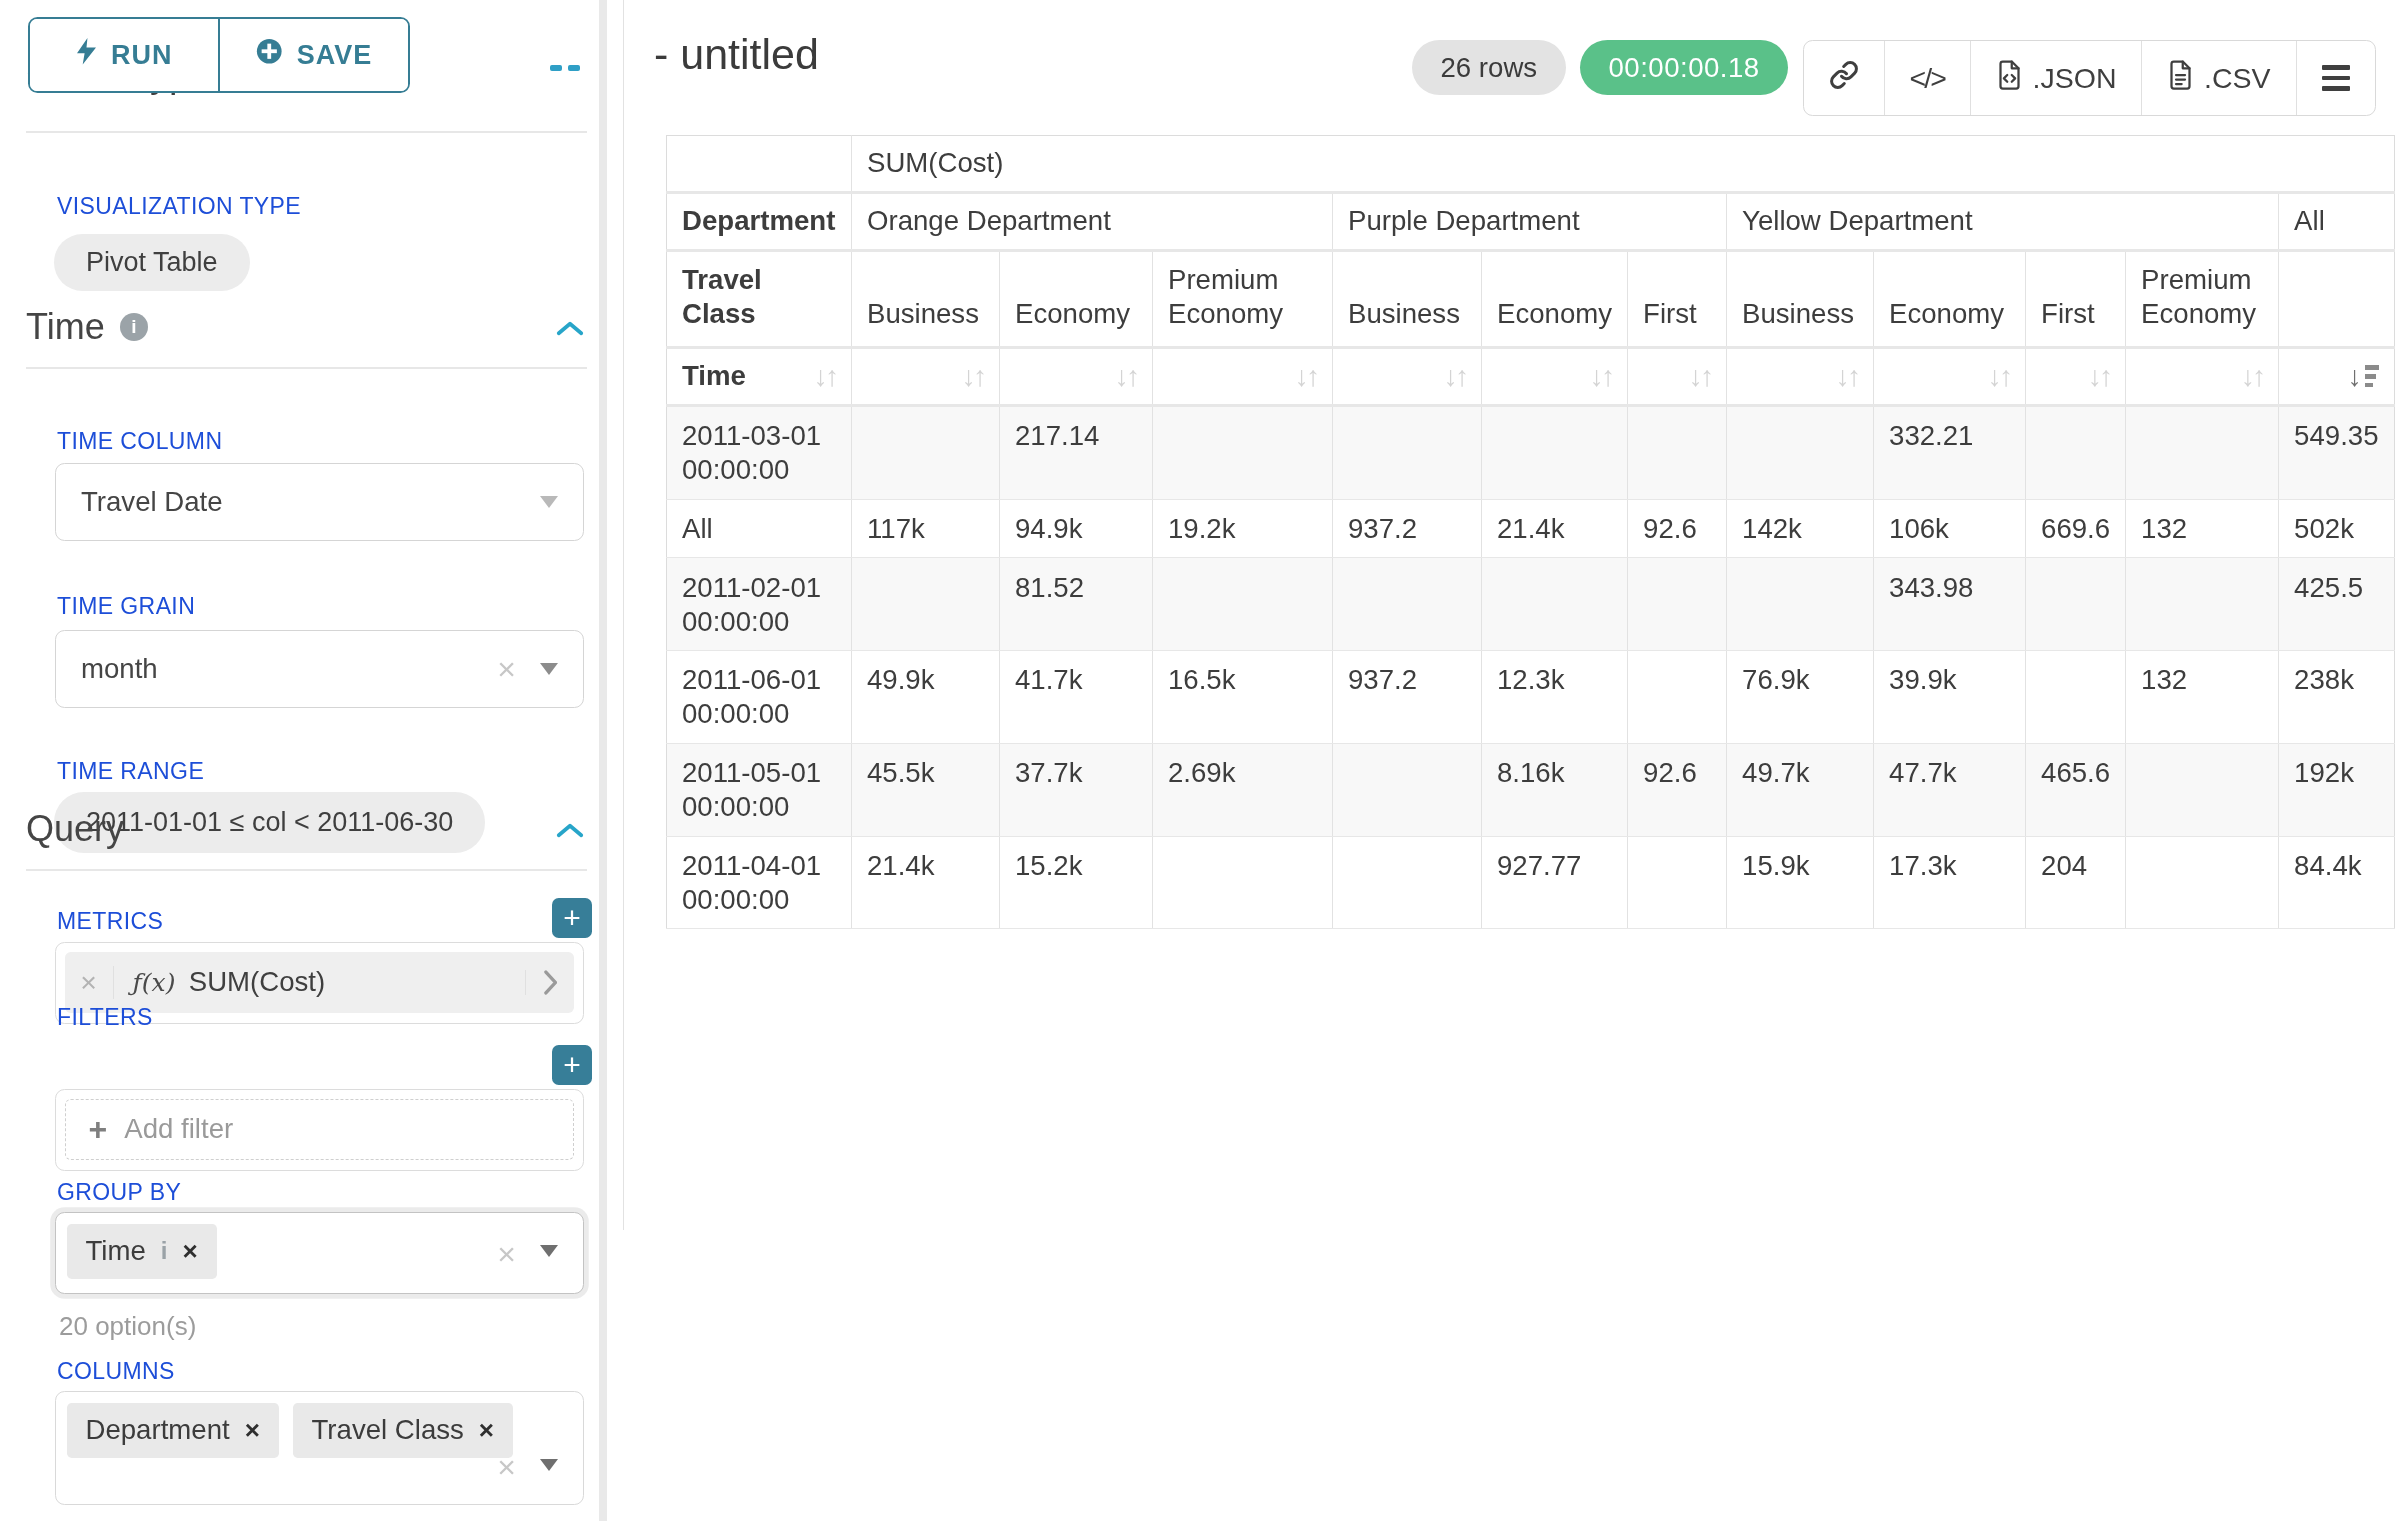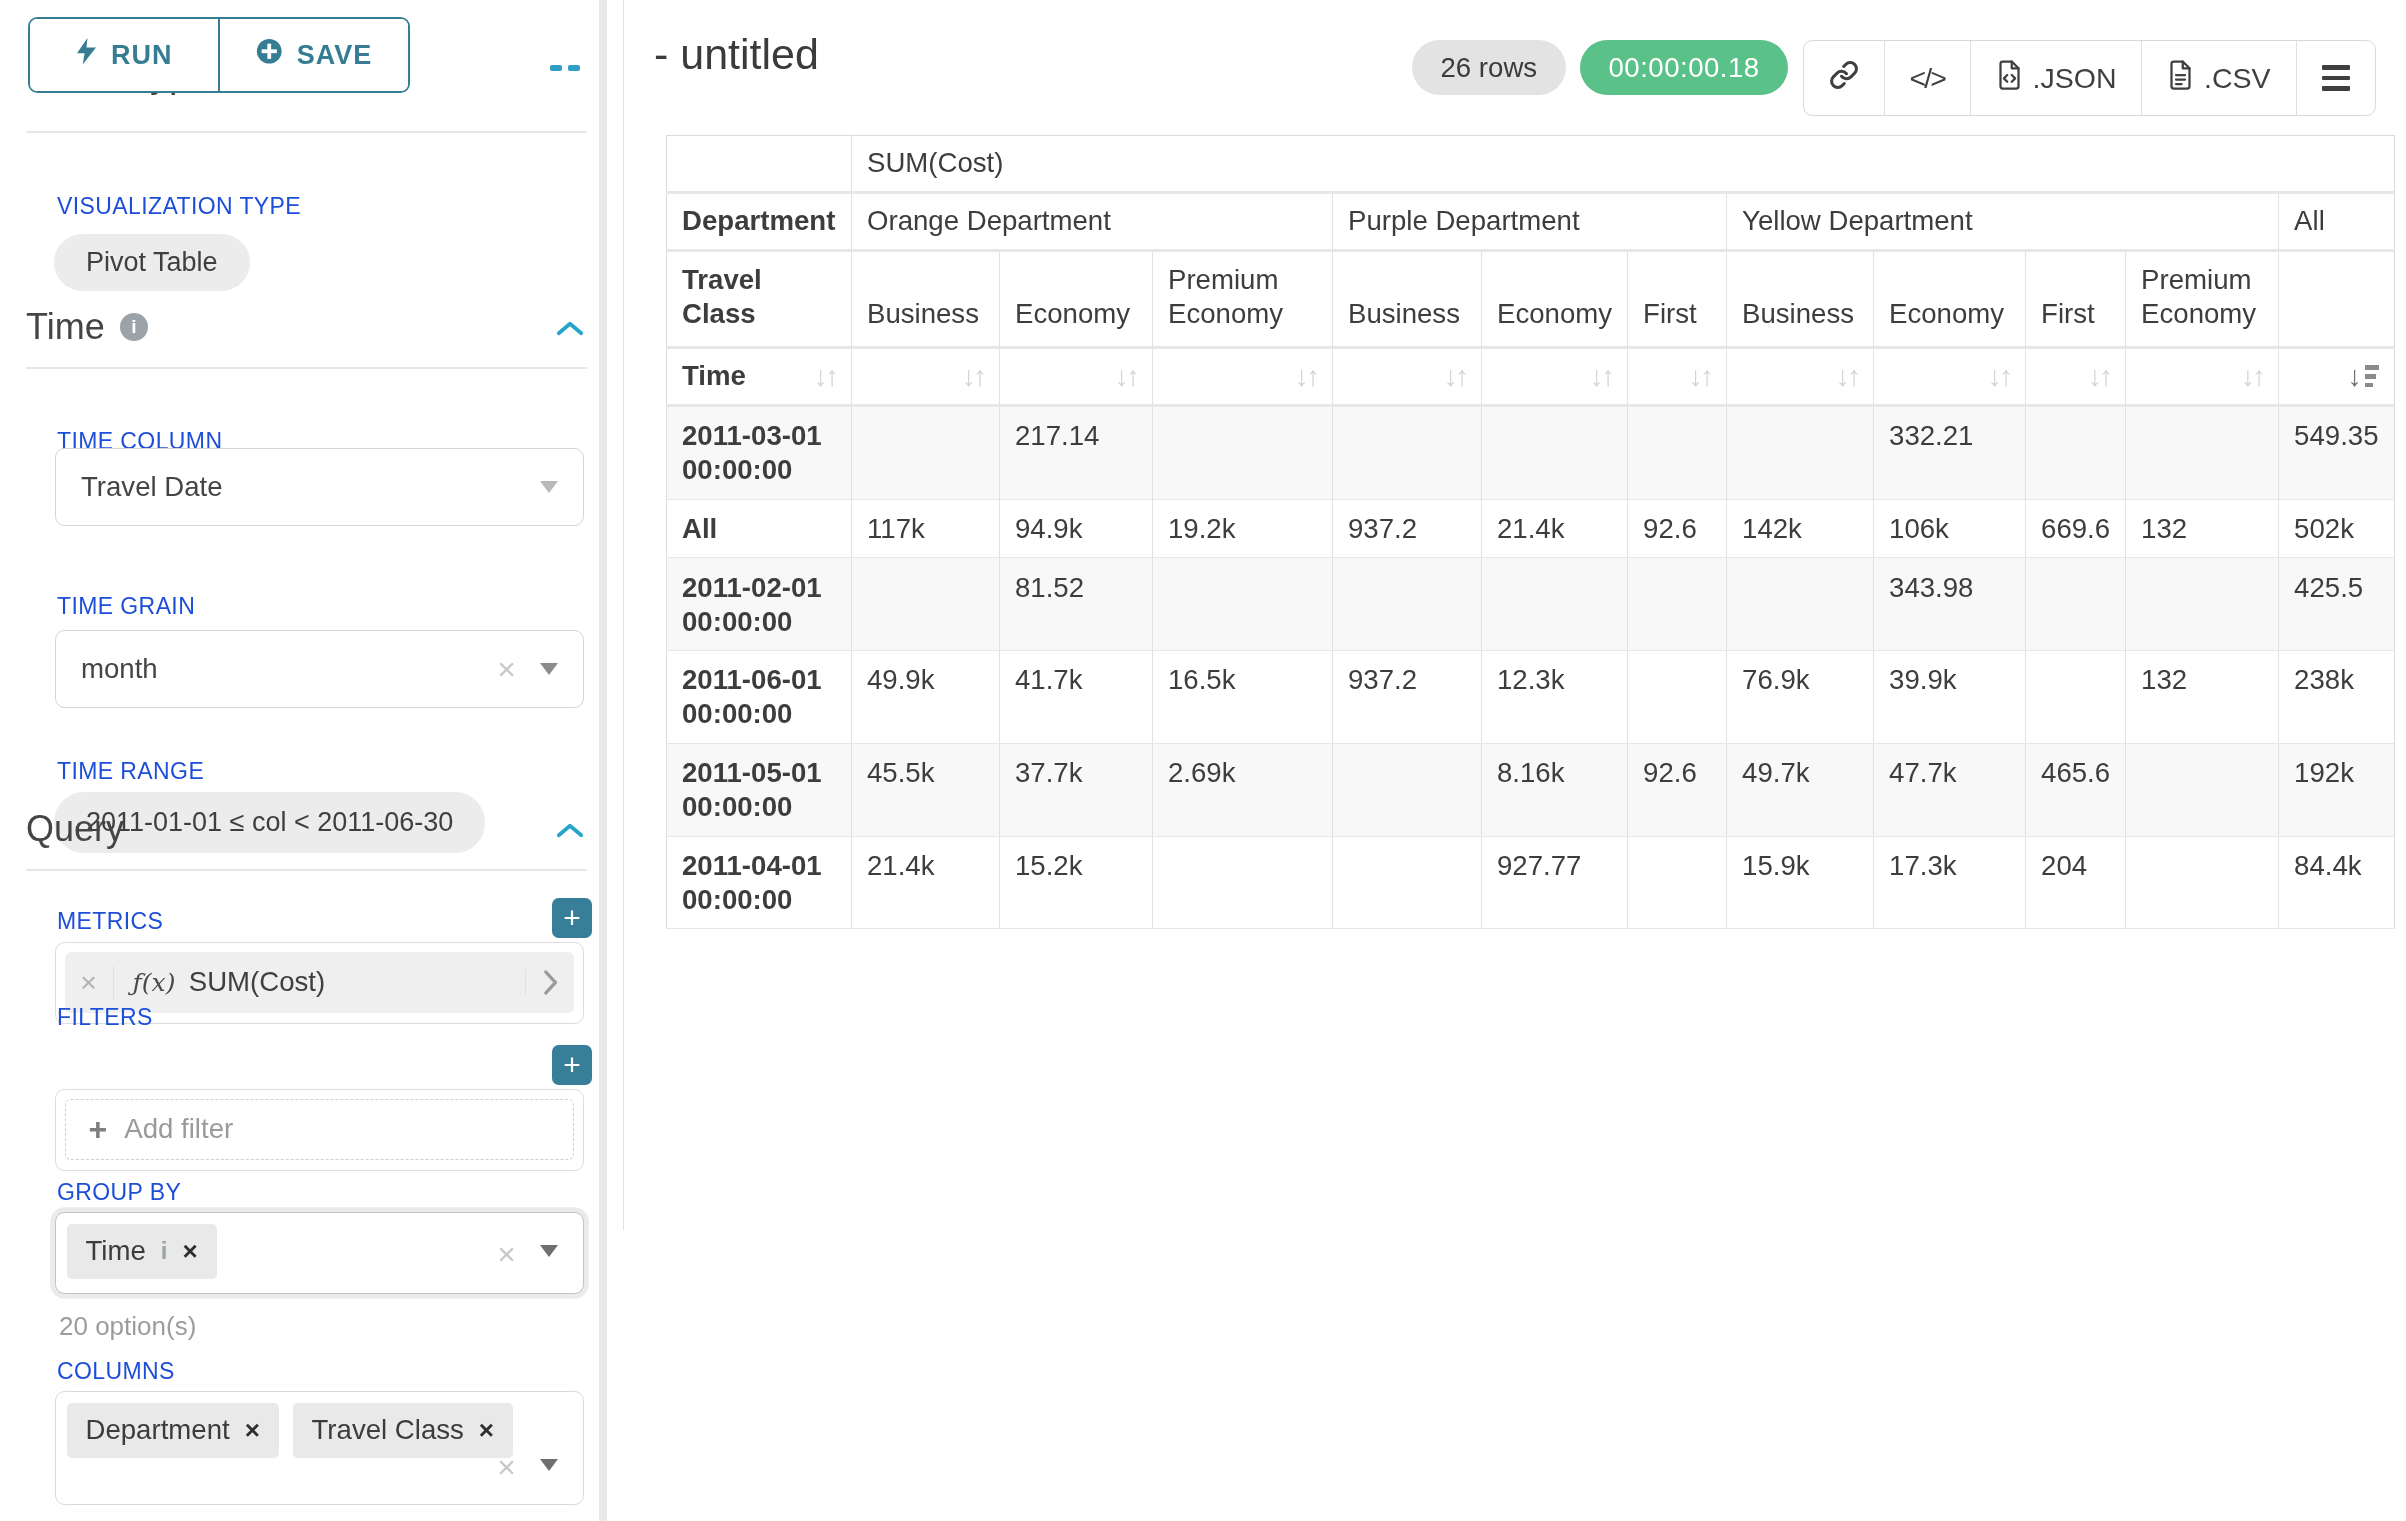--- a/index.html
+++ b/index.html
@@ -83,21 +83,21 @@
   #pivot { position:absolute; left:666px; top:135px; border-collapse:collapse; table-layout:fixed;
            border:1px solid #dcdcdc; font-size:27.6px; color:#3d3d3d; }
   #pivot td { border-left:1px solid #e2e2e2; border-bottom:1.9px solid #e7e7e7; padding:11.4px 15px;
               text-align:left; vertical-align:middle; background:#fff; overflow:hidden; }
   #pivot td:first-child { border-left:none; }
   #pivot tr.hdr td { border-bottom:3.8px solid #e7e7e7; }
   #pivot td.bold { font-weight:700; }
   #pivot tr.subs td { vertical-align:bottom; padding-bottom:15px; line-height:34px; }
   #pivot tbody td { vertical-align:top; line-height:34px; padding-top:12.4px; }
   #pivot tbody tr:nth-child(odd) td { background:#f8f8f8; }
-  #pivot tbody td.rowlbl { font-weight:700; }
+  #pivot tbody td.rowlbl { font-weight:400; }
   .sort-cell { display:flex; align-items:center; justify-content:flex-end; height:32px; }
   .sort-cell.with-label { justify-content:space-between; }
   .sort-pair { color:#d4d4d4; font-size:28.5px; letter-spacing:-2.9px; white-space:nowrap; }
   .sort-active { display:flex; align-items:center; gap:3.8px; color:#6f6f6f; }
   .sort-active .arr { font-size:28.5px; font-weight:700; }
   .sort-bars { display:flex; flex-direction:column; gap:3.8px; align-items:flex-start; }
   .sort-bars span { height:4.8px; background:#8b8b8b; }
   .sort-bars span:nth-child(1){ width:13.3px; } .sort-bars span:nth-child(2){ width:10.5px; } .sort-bars span:nth-child(3){ width:7.6px; }
 </style>
 </head>
@@ -139,21 +139,21 @@
     <span class="info-circle">i</span>
   </div>
   <div class="section-chevron" style="top:320px;">
     <svg width="30" height="17" viewBox="0 0 32 18">
         <path d="M4 14 L16 4 L28 14" fill="none" stroke="#27a5c9" stroke-width="4" stroke-linecap="round" stroke-linejoin="round"></path>
       </svg>
   </div>
   <div class="side-rule" style="top:367px;"></div>
 
   <div class="ctl-label" style="top:428px;">TIME COLUMN</div>
-  <div class="select-box" style="top:448px;">
+  <div class="select-box" style="top:463px;">
     <span class="val">Travel Date</span>
     <span class="caret-down" style="border-top-color:#b9b9b9;"></span>
   </div>
 
   <div class="ctl-label" style="top:593px;text-align:center;">TIME GRAIN</div>
   <div class="select-box" style="top:630px;">
     <span class="val">month</span>
     <span class="select-clear">×</span>
     <span class="caret-down"></span>
   </div>

